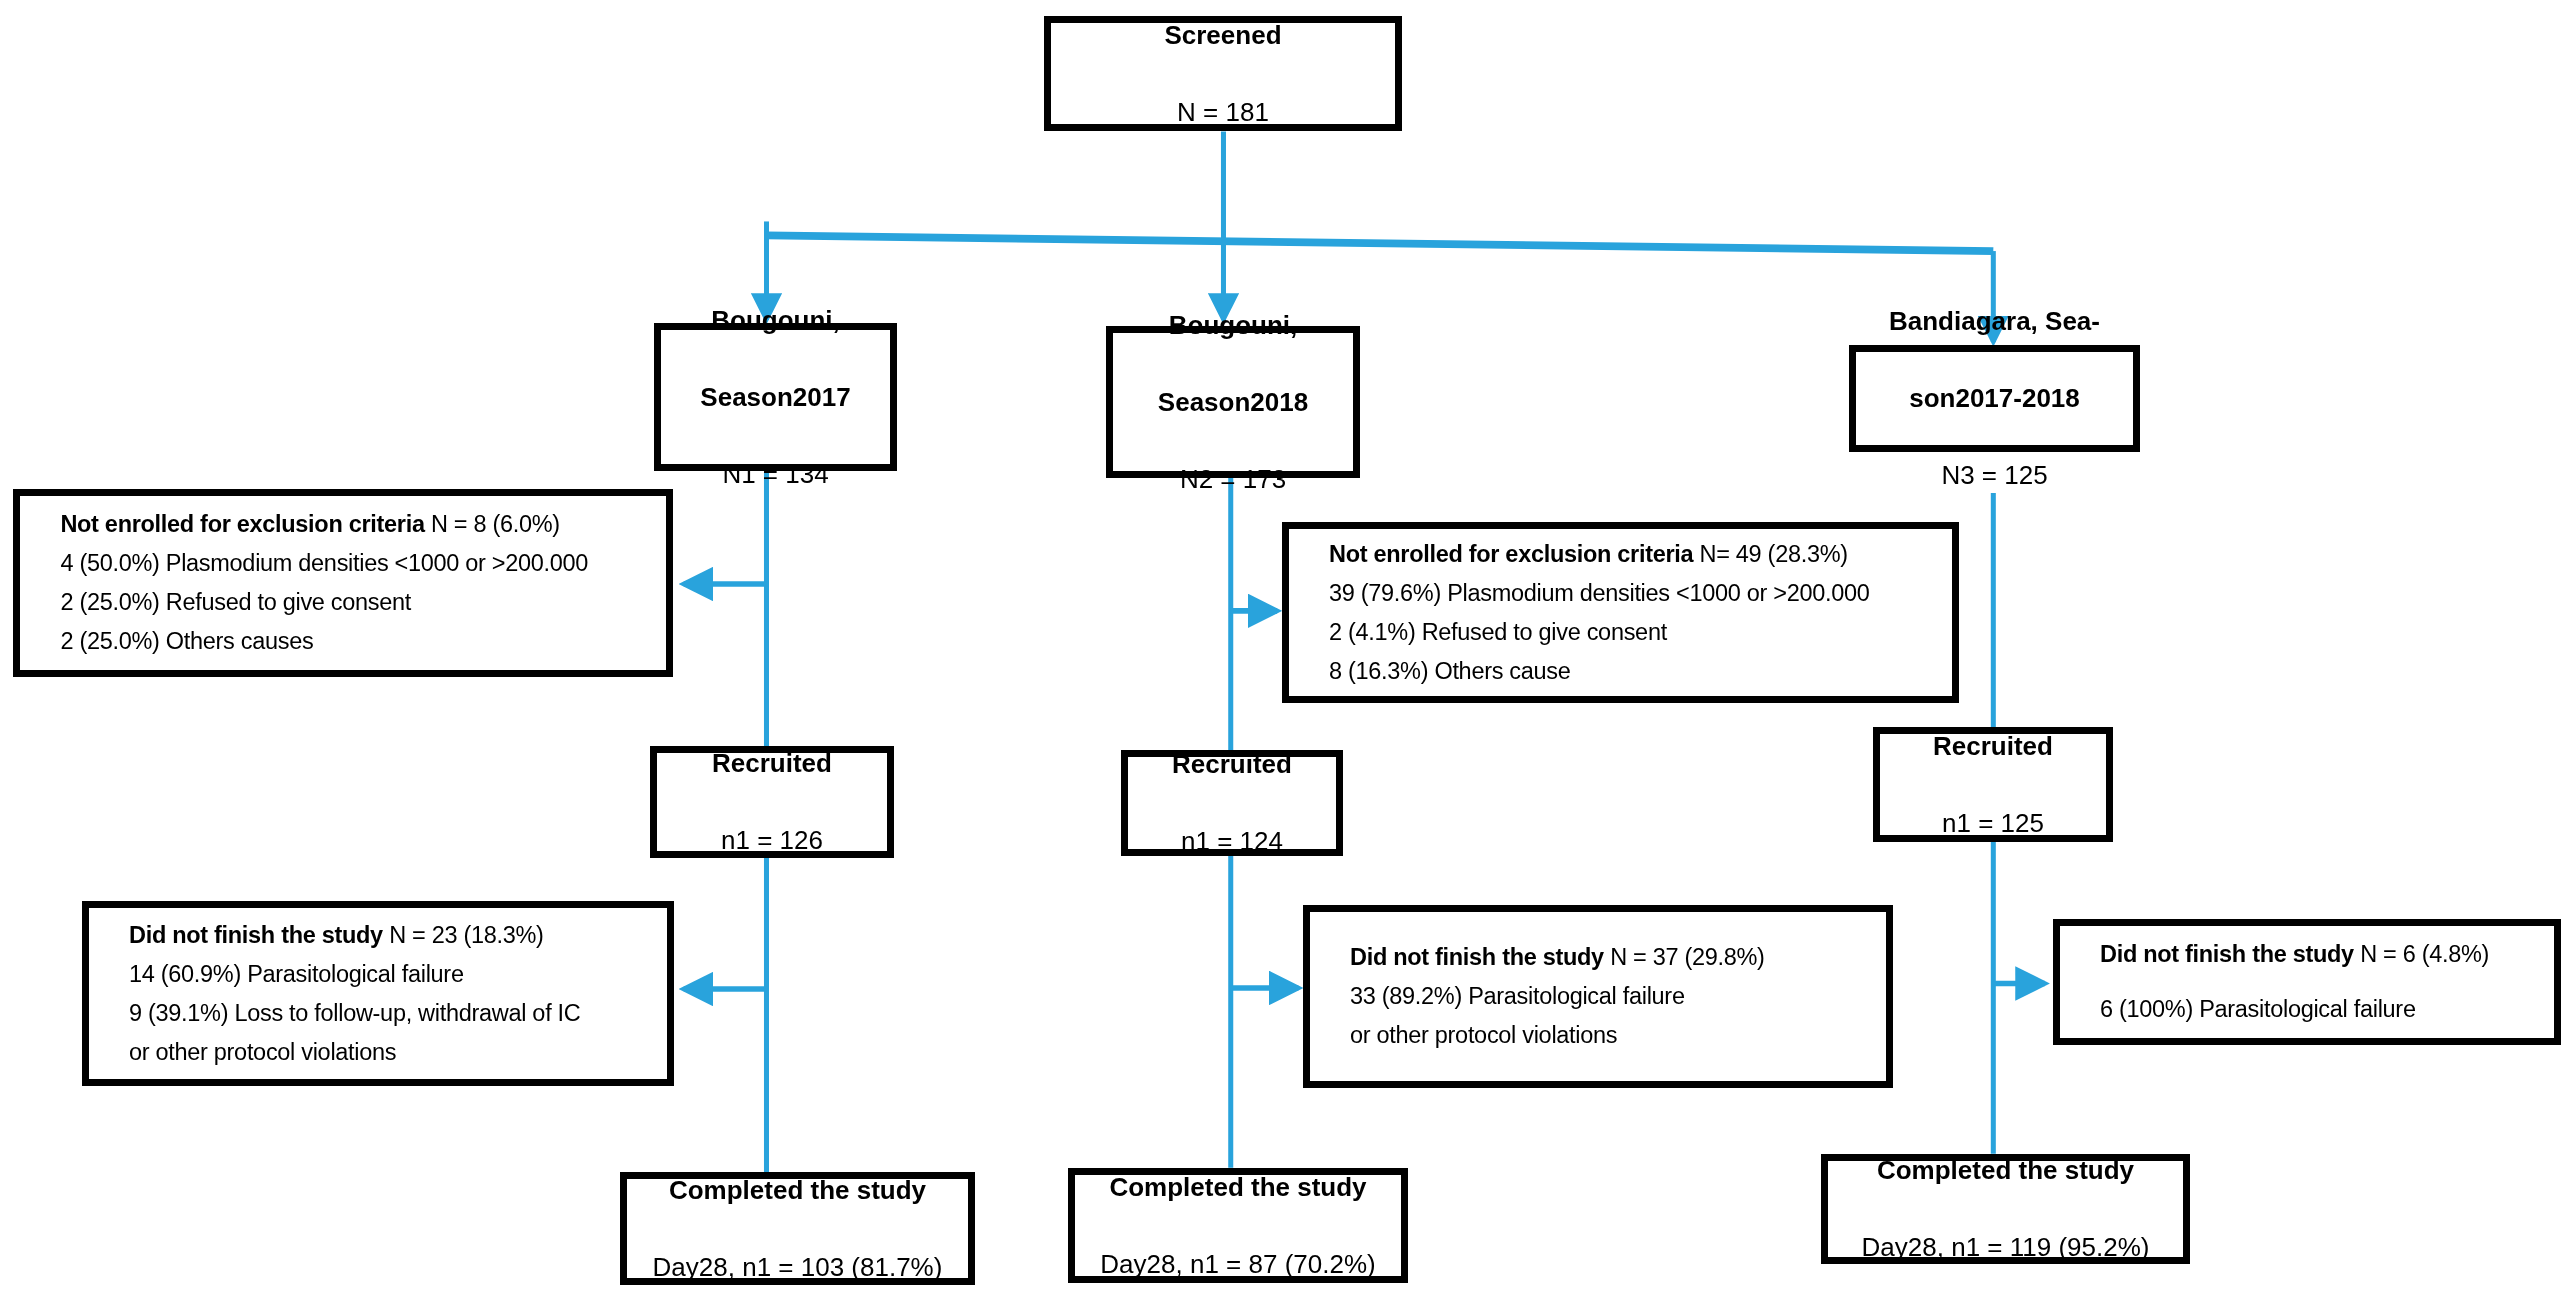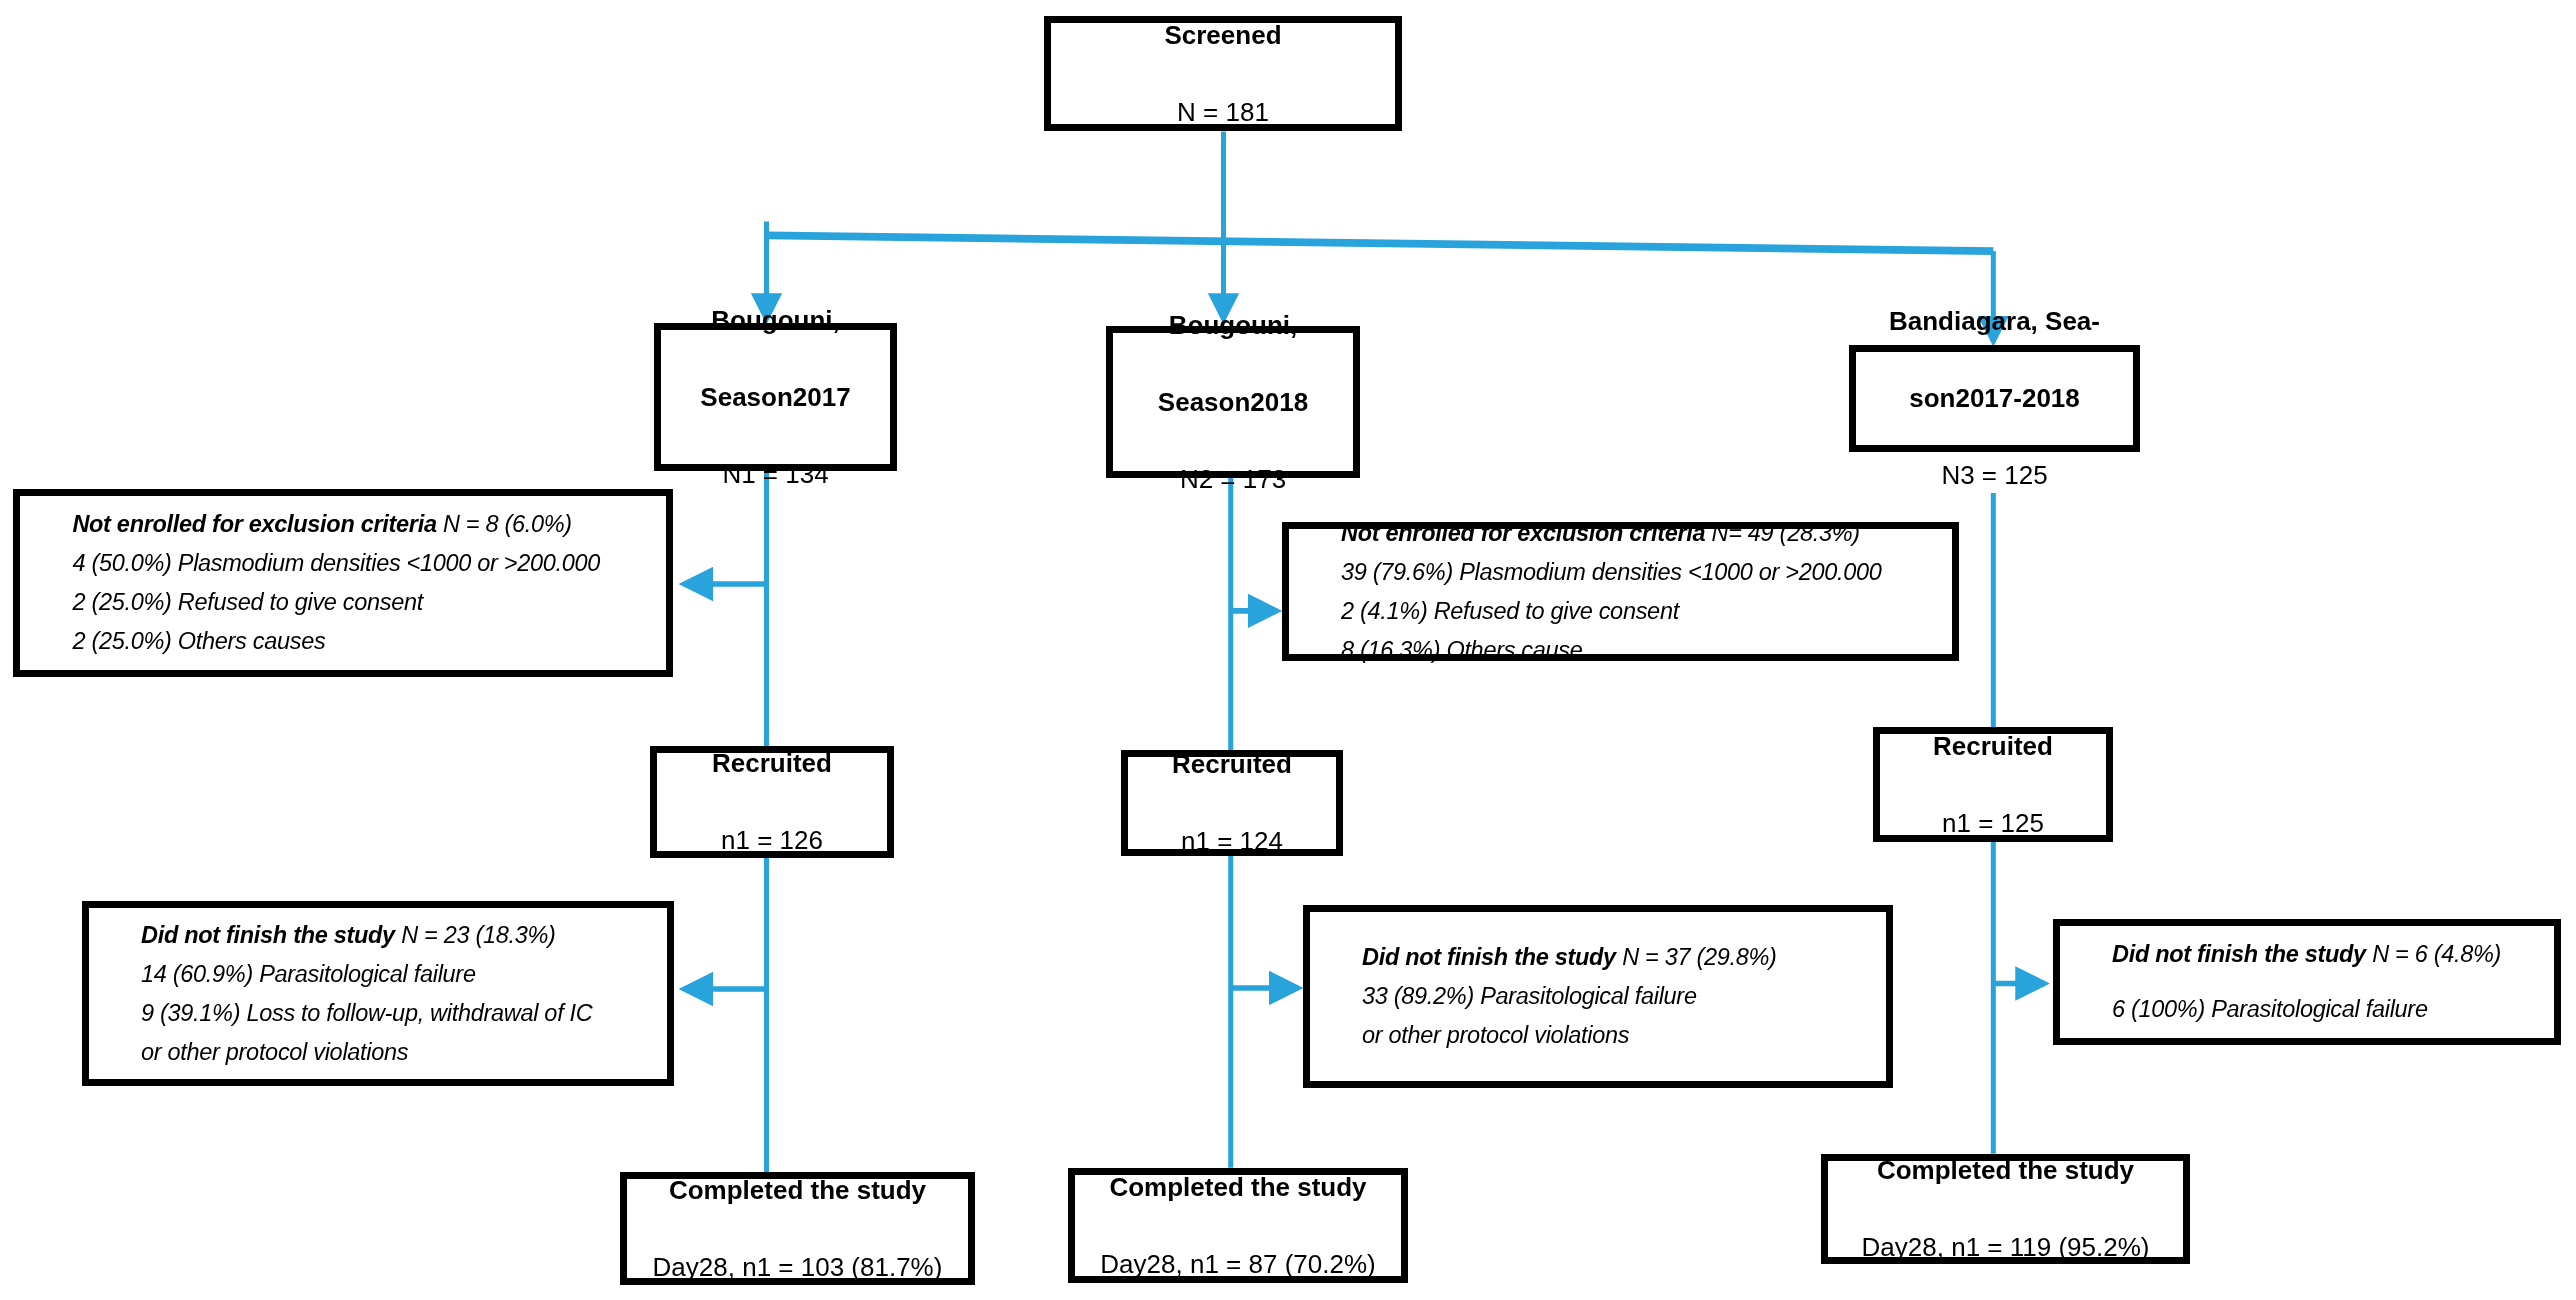--- a/index.html
+++ b/index.html
@@ -16,21 +16,21 @@
     position: absolute;
     z-index: 2;
     box-sizing: border-box;
     border: 7.3px solid #000000;
     background: #ffffff;
     display: flex;
     flex-direction: column;
     justify-content: center;
   }
   .flowbox.center { align-items: center; text-align: center; gap: 36px; }
-  .flowbox.left   { align-items: flex-start; text-align: left; padding-left: 52px; padding-right: 11.2px; font-style: italic; }
+  .flowbox.left   { align-items: flex-start; text-align: left; padding-left: 40px; padding-right: 11.2px; }
   .ln   { line-height: 41px; font-size: 26px; white-space: nowrap; }
   .left .ln { line-height: 39px; font-size: 23.5px; letter-spacing: -0.3px; }
   .bold { font-weight: 700; }
   .reg  { font-weight: 400; }
 </style>
 </head>
 <body>
 
 <div class="canvas">
 
@@ -80,21 +80,21 @@
     <div class="ln reg">N3 = 125</div>
   </div>
 
   <div class="flowbox left" style="left:13.4px; top:489px; width:660px; height:188px;">
     <div class="ln"><span class="bold">Not enrolled for exclusion criteria</span><span class="reg"> N = 8 (6.0%)</span></div>
     <div class="ln reg">4 (50.0%) Plasmodium densities &lt;1000 or &gt;200.000</div>
     <div class="ln reg">2 (25.0%) Refused to give consent</div>
     <div class="ln reg">2 (25.0%) Others causes</div>
   </div>
 
-  <div class="flowbox left" style="left:1282px; top:522px; width:677px; height:139px;">
+  <div class="flowbox left" style="left:1282px; top:522px; width:677px; height:181px;">
     <div class="ln"><span class="bold">Not enrolled for exclusion criteria</span><span class="reg"> N= 49 (28.3%)</span></div>
     <div class="ln reg">39 (79.6%) Plasmodium densities &lt;1000 or &gt;200.000</div>
     <div class="ln reg">2 (4.1%) Refused to give consent</div>
     <div class="ln reg">8 (16.3%) Others cause</div>
   </div>
 
   <div class="flowbox center" style="left:650px; top:746px; width:244px; height:112px;">
     <div class="ln bold">Recruited</div>
     <div class="ln reg">n1 = 126</div>
   </div>

